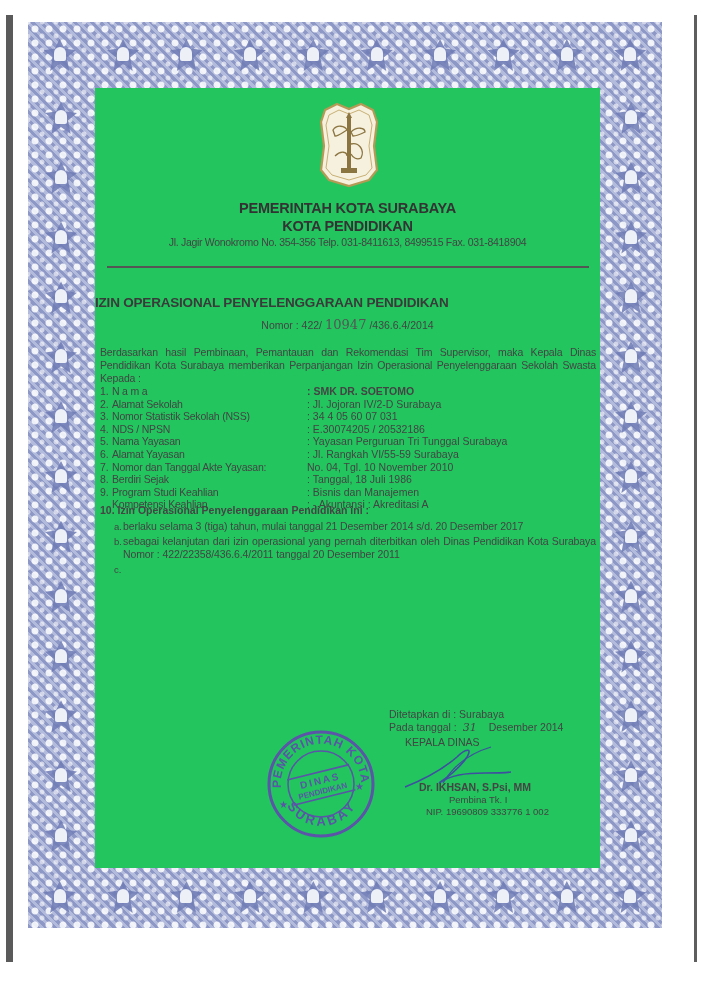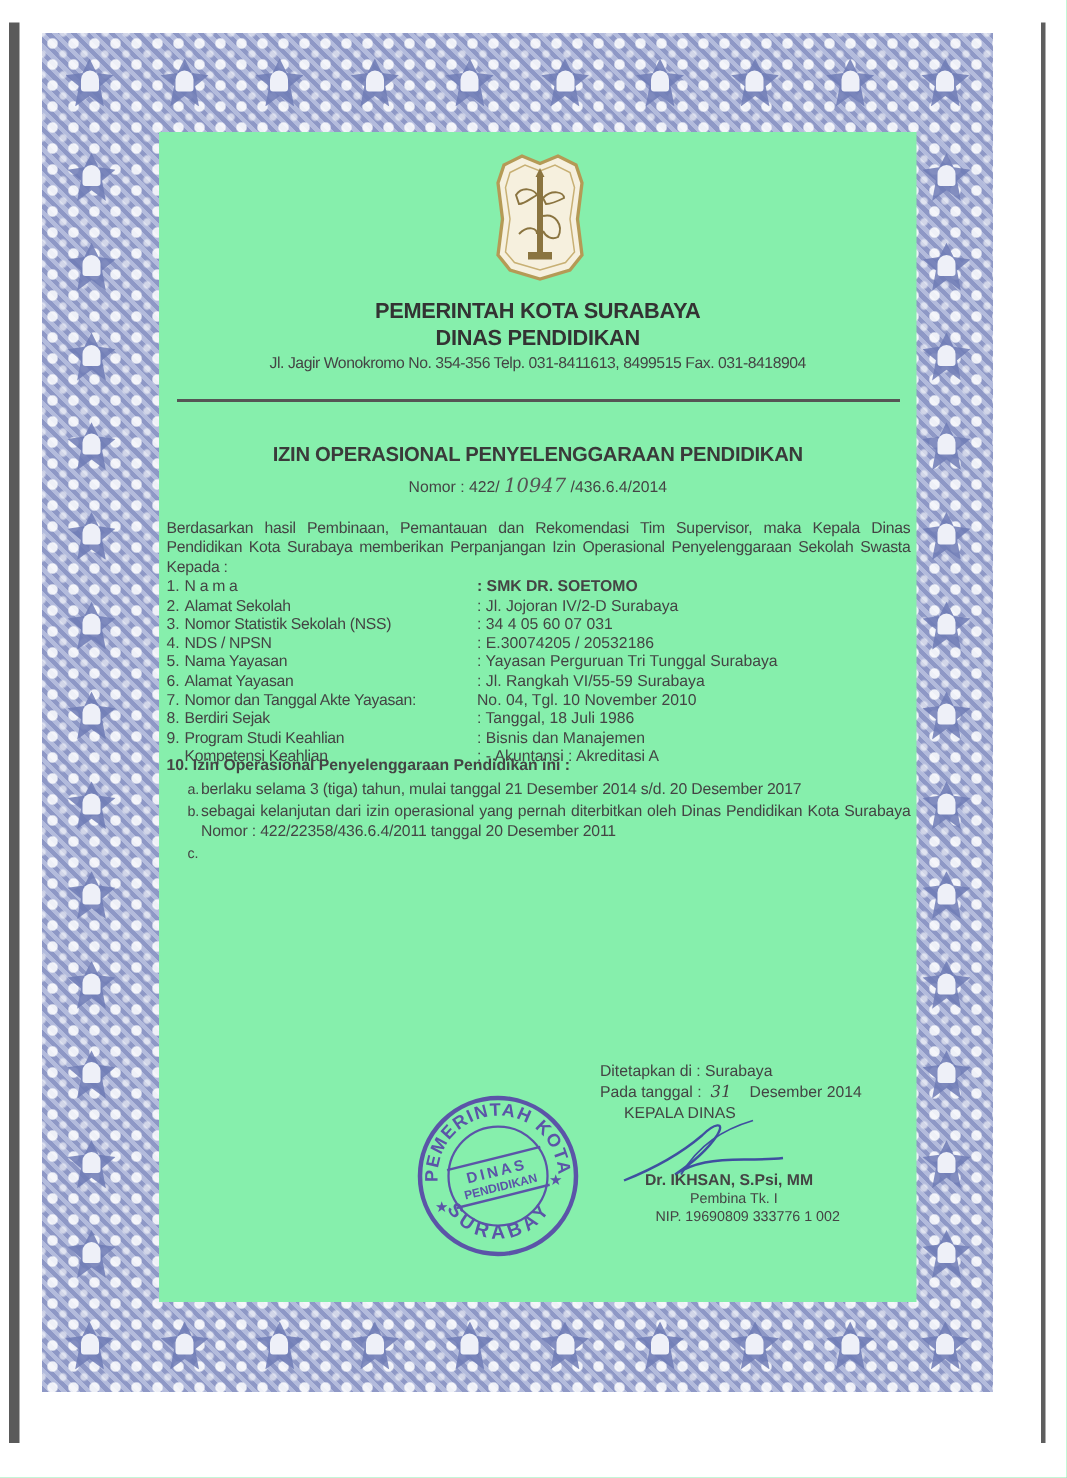--- a/index.html
+++ b/index.html
@@ -34,36 +34,36 @@
     content: ""; position: absolute; inset: 4px;
     background: #6f7bb5; clip-path: polygon(50% 0, 65% 30%, 100% 35%, 72% 58%, 80% 100%, 50% 78%, 20% 100%, 28% 58%, 0 35%, 35% 30%);
     opacity: 0.85;
   }
   .motif::after {
     content: ""; position: absolute; left: 14px; top: 12px; width: 12px; height: 14px;
     background: #eef0f8; border-radius: 6px 6px 2px 2px;
   }
 
   .paper {
-    position: absolute; left: 106px; top: 88px; width: 505px; height: 780px;
-    background: #86efac;
+    position: absolute; left: 95px; top: 88px; width: 505px; height: 780px;
+    background: #22c55e;
   }
 
   .emblem { position: absolute; left: 222px; top: 12px; width: 64px; height: 88px; }
 
   .hdr { position: absolute; left: 0; width: 505px; text-align: center; }
   .hdr-gov { top: 112px; font-weight: bold; font-size: 14.5px; color: #333; letter-spacing: -0.2px; }
   .hdr-dept { top: 130px; font-weight: bold; font-size: 14.5px; color: #333; letter-spacing: -0.2px; }
   .hdr-addr { top: 148px; font-size: 10.5px; color: #444; left: -6px; width: 517px; letter-spacing: -0.3px; }
   .hdr-city { top: 161px; font-size: 10.5px; color: #444; }
   .hdr-rule { position: absolute; left: 12px; top: 178px; width: 482px; height: 2px; background: #555; }
 
-  .doc-title { position: absolute; left: 0; top: 207px; width: 505px; text-align: center; font-weight: bold; font-size: 13.5px; color: #3a3a3a; letter-spacing: -0.2px; }
+  .doc-title { position: absolute; left: 0; top: 207px; width: 505px; text-align: left; font-weight: bold; font-size: 13.5px; color: #3a3a3a; letter-spacing: -0.2px; }
   .doc-num { position: absolute; left: 0; top: 229px; width: 505px; text-align: center; font-size: 10.5px; color: #444; }
-  .doc-num .hand { font-family: "DejaVu Serif", serif; font-style: italic; font-size: 13px; color: #555; margin: 0 3px; text-align: center; }
+  .doc-num .hand { font-family: "DejaVu Serif", serif; font-size: 13px; color: #555; margin: 0 3px; text-align: center; }
 
   .intro { position: absolute; left: 5px; top: 258px; width: 496px; font-size: 10.5px; line-height: 13px; text-align: justify; color: #444; letter-spacing: -0.15px; }
 
   .fields { position: absolute; left: 5px; top: 297px; width: 496px; font-size: 10.5px; color: #444; }
   .field-row { position: relative; height: 12.6px; line-height: 12.6px; white-space: nowrap; }
   .field-num { position: absolute; left: 0; }
   .field-label { position: absolute; left: 12px; letter-spacing: -0.2px; }
   .field-value { position: absolute; left: 207px; }
   .field-value.strong { font-weight: bold; }
 
@@ -154,21 +154,21 @@
     <path d="M12 15 L22 10 L32 14 L42 10 L52 15 L55 25 L52 46 L55 68 L49 75 L32 80 L15 75 L9 68 L12 46 L9 25 Z" fill="none" stroke="#c8b074" stroke-width="1"></path>
     <rect x="30" y="18" width="4" height="52" fill="#8a7440"></rect>
     <path d="M29 18 L32 12 L35 18 Z" fill="#8a7440"></path>
     <rect x="24" y="68" width="16" height="5" fill="#8a7440"></rect>
     <path d="M16 30 C20 24 28 26 30 30 C26 32 22 36 18 36 Z" fill="none" stroke="#8a7440" stroke-width="1.3"></path>
     <path d="M34 32 C40 26 48 28 48 32 C44 34 40 36 36 36 Z" fill="none" stroke="#8a7440" stroke-width="1.3"></path>
     <path d="M18 56 C24 50 30 52 30 56 M34 44 C42 42 48 50 44 58 C40 60 36 58 34 54" fill="none" stroke="#8a7440" stroke-width="1.3"></path>
   </svg>
 
   <div class="hdr hdr-gov">PEMERINTAH KOTA SURABAYA</div>
-  <div class="hdr hdr-dept">DINAS PENDIDIKAN</div>
+  <div class="hdr hdr-dept">KOTA PENDIDIKAN</div>
   <div class="hdr hdr-addr">Jl. Jagir Wonokromo No. 354-356 Telp. 031-8411613, 8499515 Fax. 031-8418904</div>
   <div class="hdr-rule"></div>
 
   <div class="doc-title">IZIN OPERASIONAL PENYELENGGARAAN PENDIDIKAN</div>
   <div class="doc-num">
     <span>Nomor  :  422/</span><span class="hand">10947</span><span>/436.6.4/2014</span>
   </div>
 
   <div class="intro">Berdasarkan hasil Pembinaan, Pemantauan dan Rekomendasi Tim Supervisor, maka Kepala Dinas Pendidikan Kota Surabaya memberikan Perpanjangan Izin Operasional Penyelenggaraan Sekolah Swasta Kepada  :</div>
 

